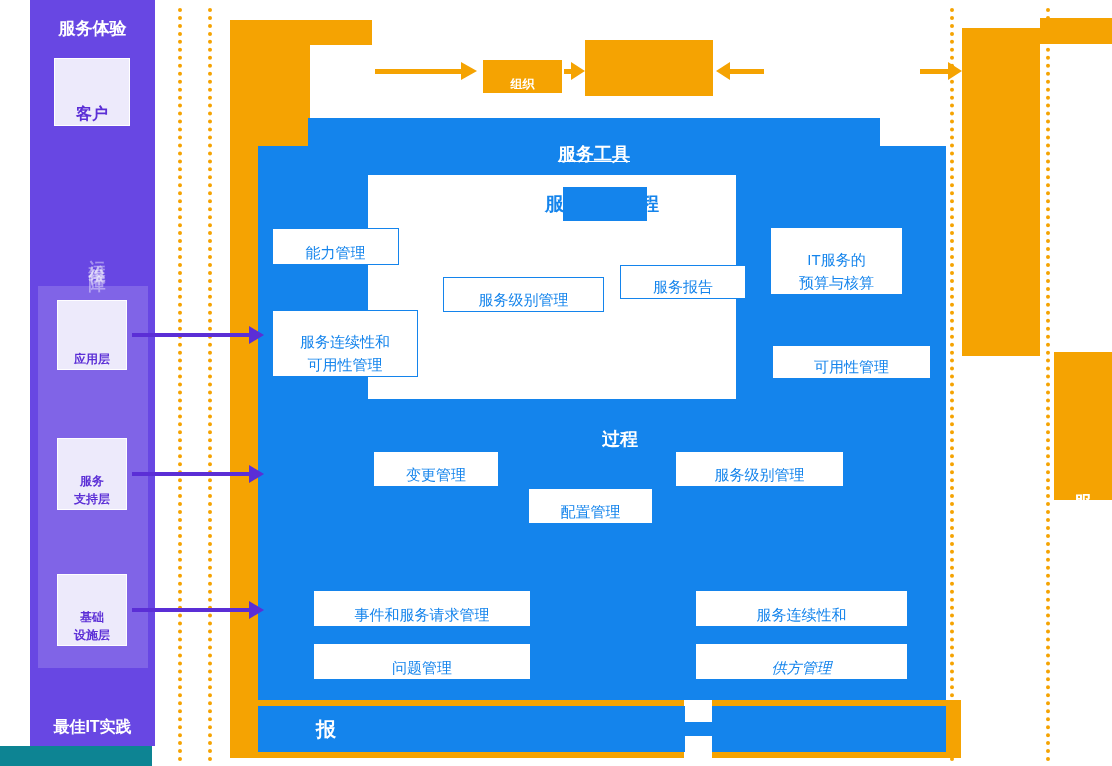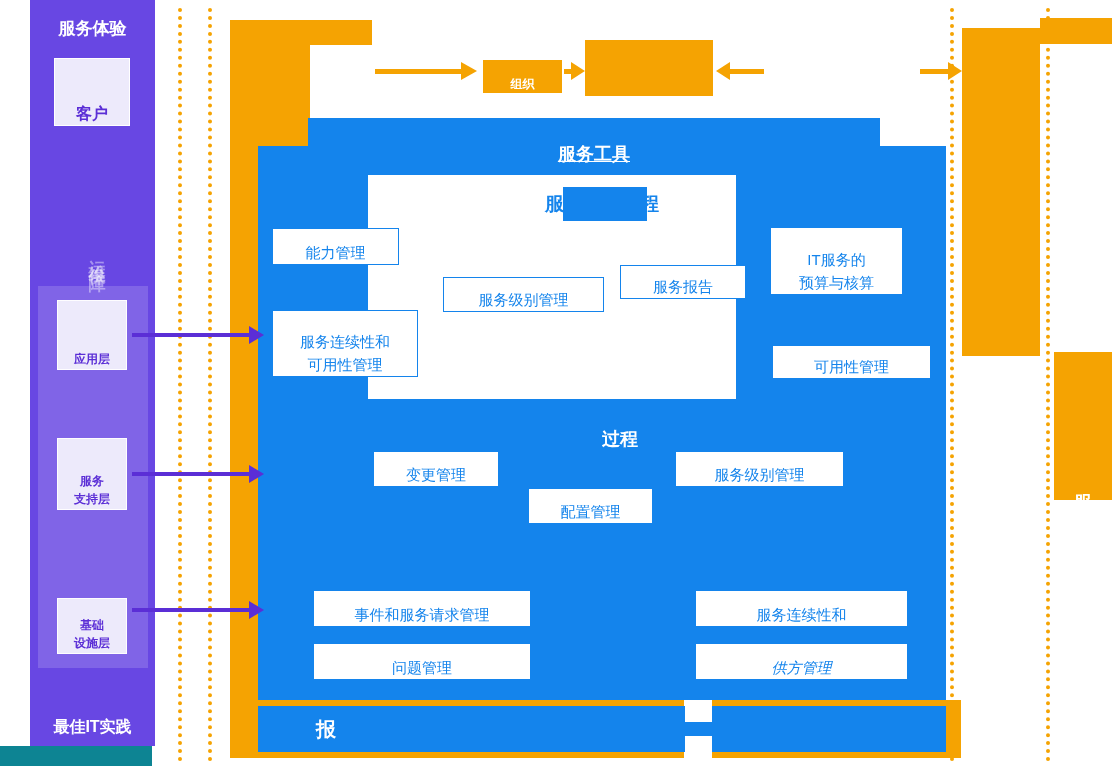--- a/index.html
+++ b/index.html
@@ -144,21 +144,21 @@
   <div class="abs" style="left:38px;top:286px;width:110px;height:382px;background:rgba(255,255,255,.16);"></div>
   <div class="abs lavbox flex" style="left:57px;top:300px;width:70px;height:70px;">
     <span>应用层</span>
   </div>
   <div class="abs lavbox flex" style="left:57px;top:438px;width:70px;height:72px;">
     <div>
       <span class="block">服务</span>
       <span class="block">支持层</span>
     </div>
   </div>
-  <div class="abs lavbox flex" style="left:57px;top:574px;width:70px;height:56px;margin-top:24px;">
+  <div class="abs lavbox flex" style="left:57px;top:574px;width:70px;height:72px;">
     <div>
       <span class="block">基础</span>
       <span class="block">设施层</span>
     </div>
   </div>
   <div class="abs flex wtext" style="left:30px;top:710px;width:125px;height:28px;font-size:16px;">
     <span>最佳IT实践</span>
   </div>
 
   <div class="abs" style="left:132px;top:333px;width:118px;height:4px;background:var(--purple-deep);"></div>

